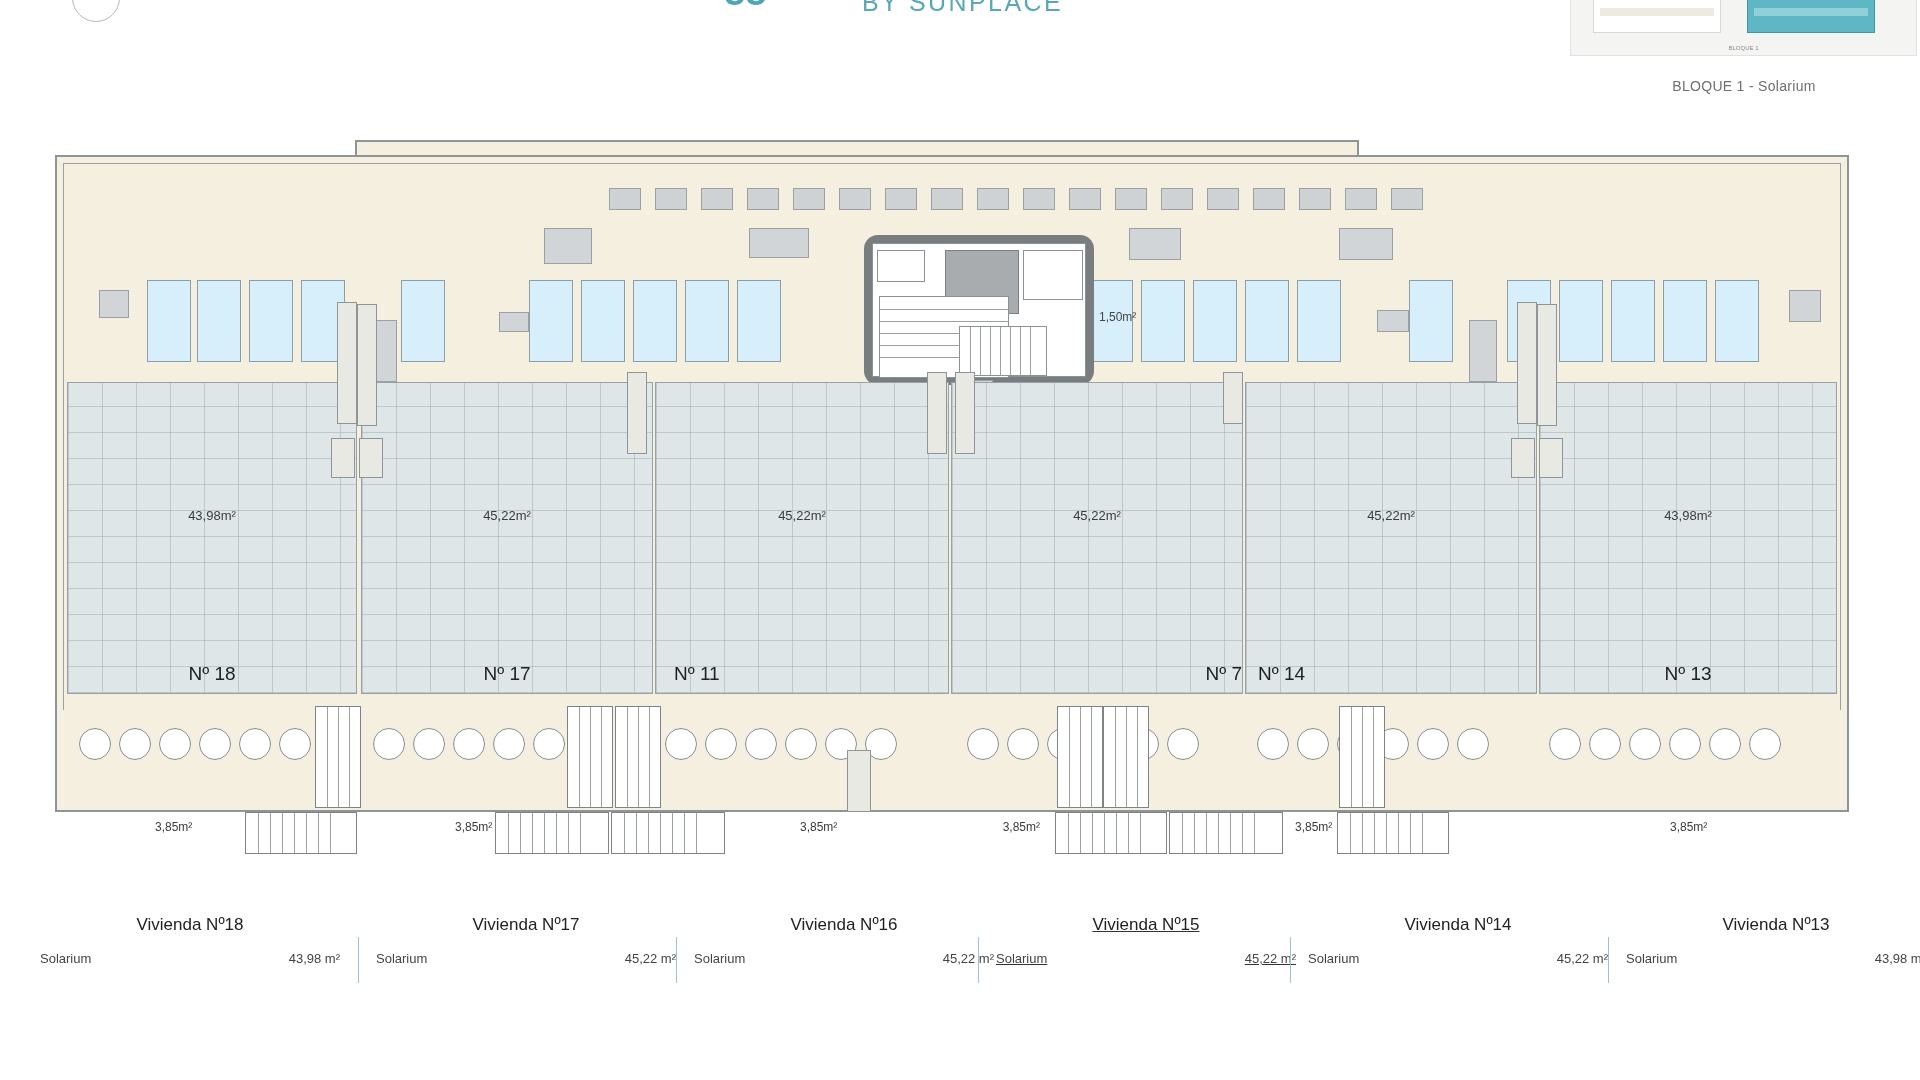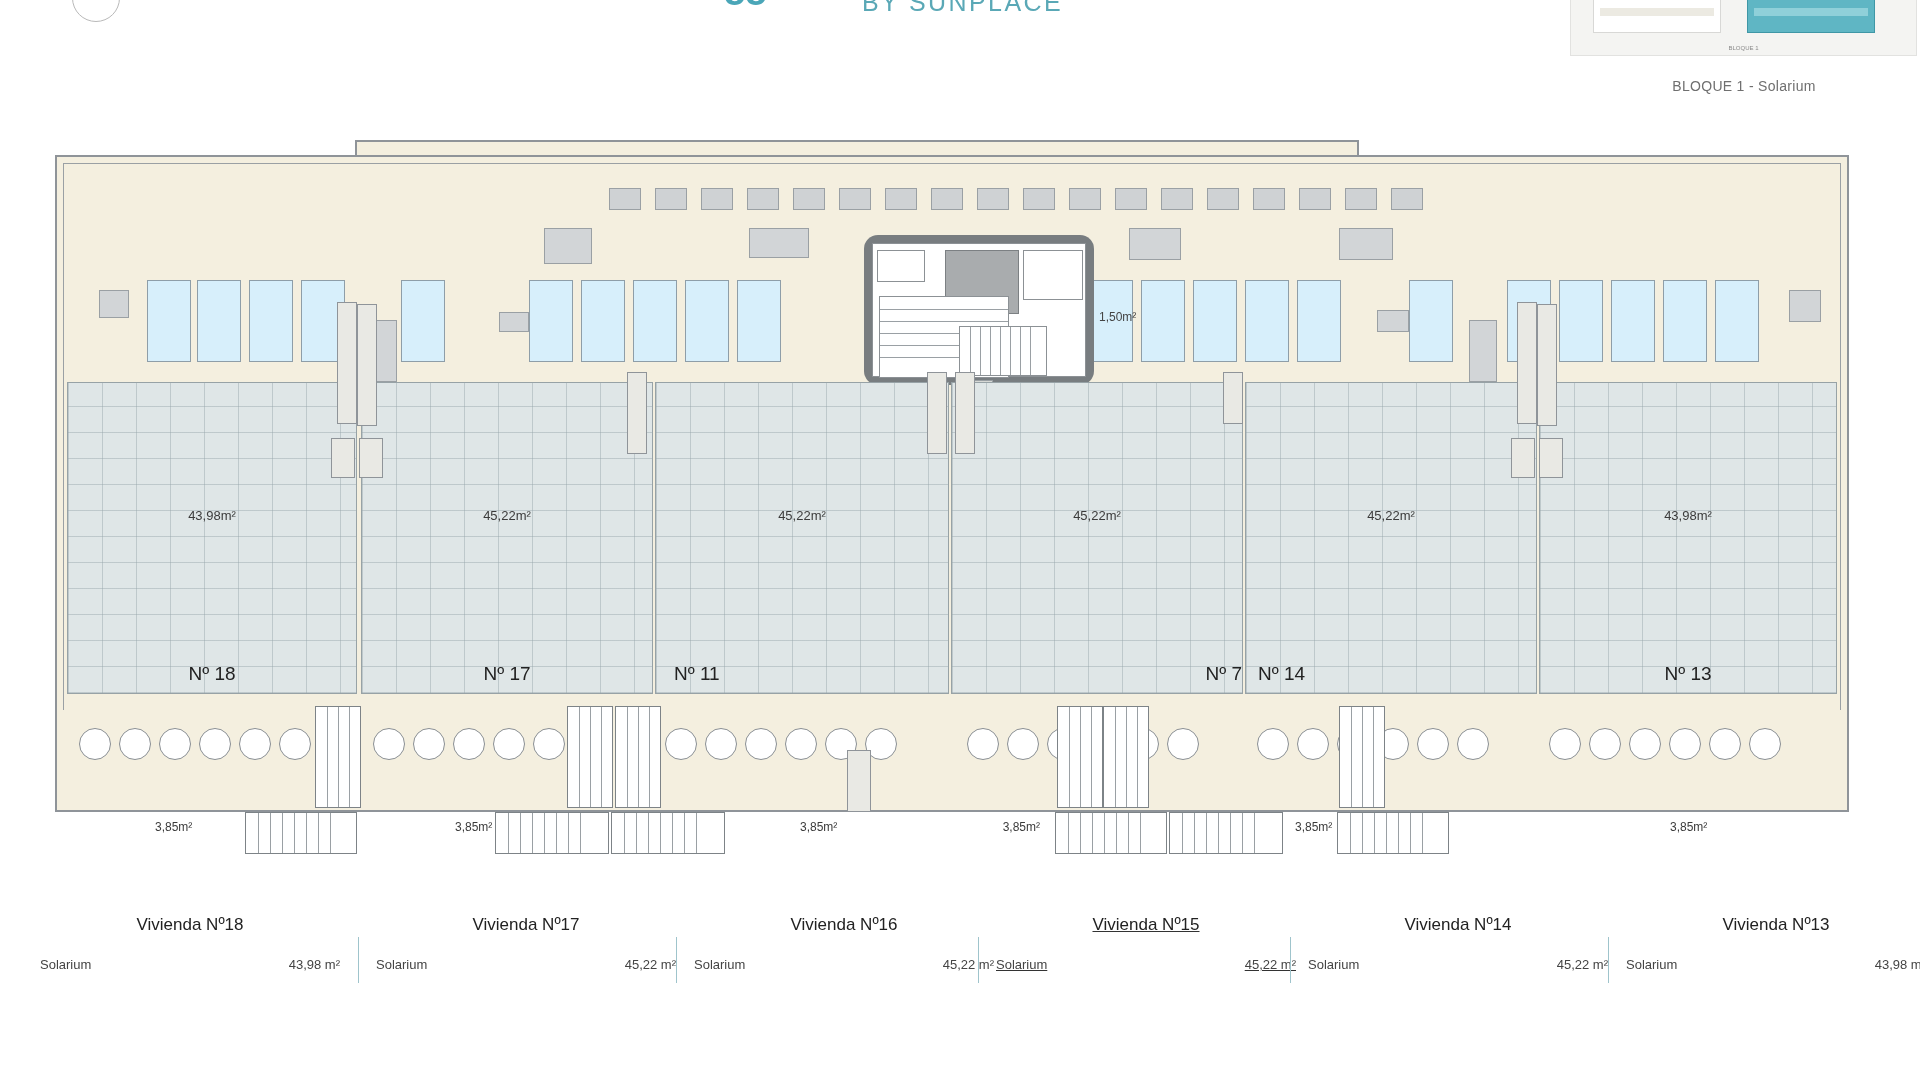--- a/index.html
+++ b/index.html
@@ -105,21 +105,21 @@
   .stairflight{position:absolute;background:#ffffff;border:1.5px solid #7d8387;}
   .stairflight i{position:absolute;top:0;bottom:0;width:1px;background:#9aa0a4;}
   .stairbox{position:absolute;background:#ffffff;border:1.5px solid #7d8387;}
   .stairbox i{position:absolute;top:0;bottom:0;width:1px;background:#9aa0a4;}
   .small-area{position:absolute;font-size:12px;color:#3b3b3b;}
 
   
   .legend{position:absolute;left:40px;top:915px;width:1840px;height:80px;}
   .leg-col{position:absolute;top:0;width:300px;}
   .leg-title{text-align:center;font-size:17px;color:#222;}
-  .leg-row{margin-top:22px;display:flex;justify-content:space-between;font-size:13px;color:#444;text-align:right;}
+  .leg-row{margin-top:16px;display:flex;justify-content:space-between;font-size:13px;color:#444;text-align:right;}
   .leg-sep{position:absolute;top:22px;width:1px;height:46px;background:#9fc4cc;}
 </style>
 </head>
 <body>
 
 <div class="canvas">
 
   <div class="logo-circle"></div>
   <div class="brand-mark">oo</div>
   <div class="brand-sub">BY SUNPLACE</div>

